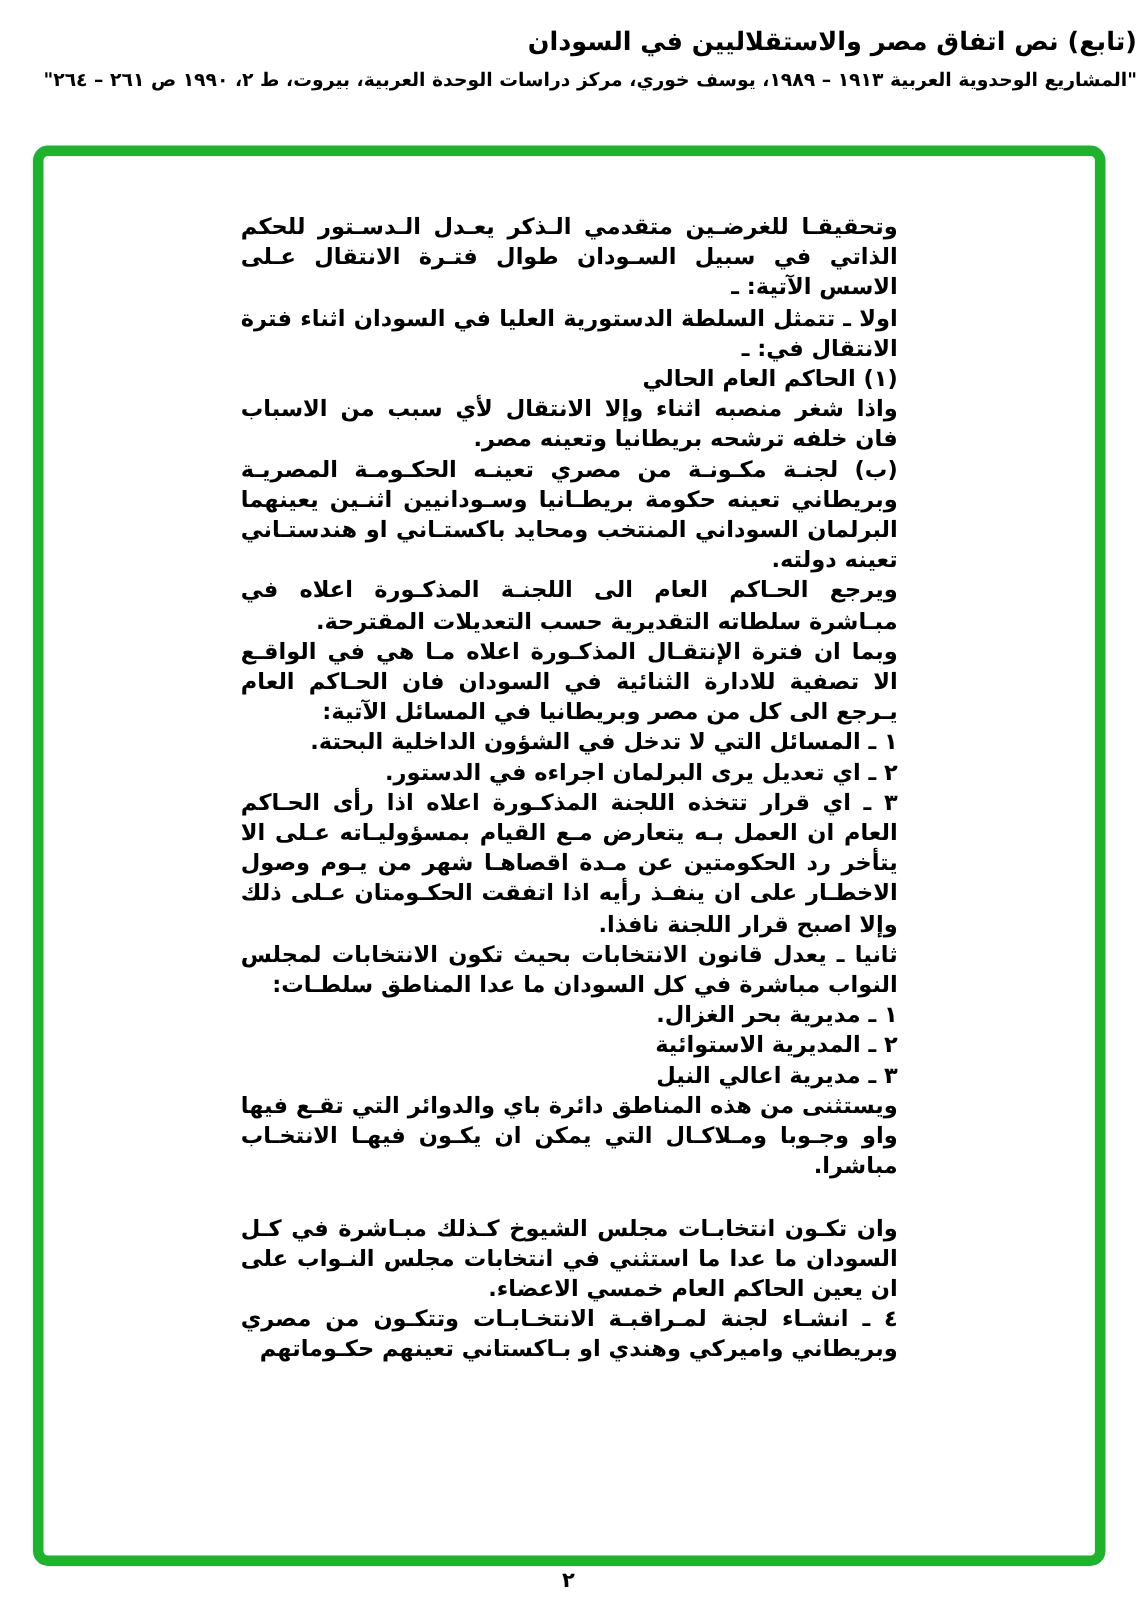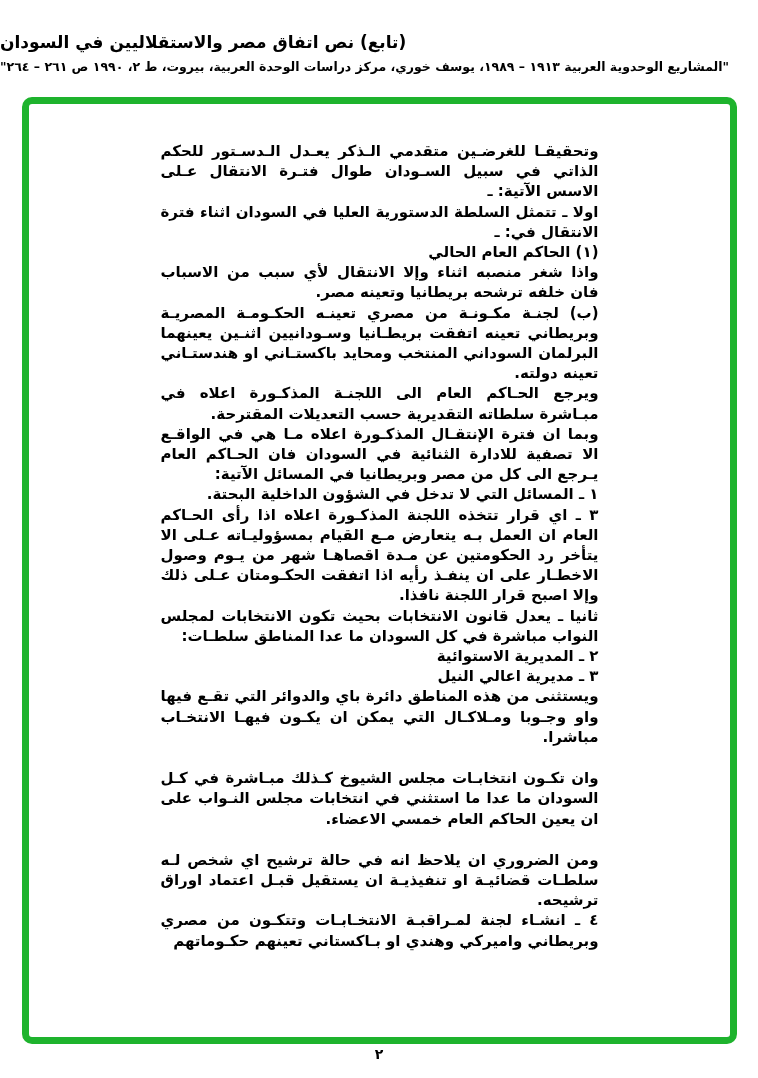--- a/index.html
+++ b/index.html
@@ -8,24 +8,24 @@
     width: 758px;
     height: 1078px;
     position: relative;
     font-family: "DejaVu Sans", sans-serif;
     color: #000000;
     direction: rtl;
     overflow: hidden;
   }
   .header {
     position: absolute;
-    top: 32px;
+    top: 18px;
     left: 0;
     width: 758px;
-    text-align: left;
+    text-align: right;
   }
   .doc-title {
     font-size: 17px;
     font-weight: bold;
     letter-spacing: 0;
   }
   .doc-source {
     margin-top: 7px;
     font-size: 12.5px;
     font-weight: bold;
@@ -71,30 +71,31 @@
   <div class="doc-title">(تابع) نص اتفاق مصر والاستقلاليين في السودان</div>
   <div class="doc-source">"المشاريع الوحدوية العربية ١٩١٣ – ١٩٨٩، يوسف خوري، مركز دراسات الوحدة العربية، بيروت، ط ٢، ١٩٩٠ ص ٢٦١ – ٢٦٤"</div>
 </div>
 
 <div class="frame" style="border-color: rgb(30, 179, 45);">
   <div class="content">
       <p class="para">وتحقيقـا للغرضـين متقدمي الـذكر يعـدل الـدسـتور للحكم الذاتي في سبيل السـودان طوال فتـرة الانتقال عـلى الاسس الآتية: ـ</p>
       <p class="para">اولا ـ تتمثل السلطة الدستورية العليا في السودان اثناء فترة الانتقال في: ـ</p>
       <p class="para">(١) الحاكم العام الحالي</p>
       <p class="para">واذا شغر منصبه اثناء وإلا الانتقال لأي سبب من الاسباب فان خلفه ترشحه بريطانيا وتعينه مصر.</p>
-      <p class="para">(ب) لجنـة مكـونـة من مصري تعينـه الحكـومـة المصريـة وبريطاني تعينه اتفقت بريطـانيا وسـودانيين اثنـين يعينهما البرلمان السوداني المنتخب ومحايد باكستـاني او هندستـاني تعينه دولته.</p>
+      <p class="para">(ب) لجنـة مكـونـة من مصري تعينـه الحكـومـة المصريـة وبريطاني تعينه حكومة بريطـانيا وسـودانيين اثنـين يعينهما البرلمان السوداني المنتخب ومحايد باكستـاني او هندستـاني تعينه دولته.</p>
       <p class="para">ويرجع الحـاكم العام الى اللجنـة المذكـورة اعلاه في مبـاشرة سلطاته التقديرية حسب التعديلات المقترحة.</p>
       <p class="para">وبما ان فترة الإنتقـال المذكـورة اعلاه مـا هي في الواقـع الا تصفية للادارة الثنائية في السودان فان الحـاكم العام يـرجع الى كل من مصر وبريطانيا في المسائل الآتية:</p>
       <p class="para">١ ـ المسائل التي لا تدخل في الشؤون الداخلية البحتة.</p>
+      <p class="para">٢ ـ اي تعديل يرى البرلمان اجراءه في الدستور.</p>
       <p class="para">٣ ـ اي قرار تتخذه اللجنة المذكـورة اعلاه اذا رأى الحـاكم العام ان العمل بـه يتعارض مـع القيام بمسؤوليـاته عـلى الا يتأخر رد الحكومتين عن مـدة اقصاهـا شهر من يـوم وصول الاخطـار على ان ينفـذ رأيه اذا اتفقت الحكـومتان عـلى ذلك وإلا اصبح قرار اللجنة نافذا.</p>
       <p class="para">ثانيا ـ يعدل قانون الانتخابات بحيث تكون الانتخابات لمجلس النواب مباشرة في كل السودان ما عدا المناطق سلطـات:</p>
+      <p class="para">١ ـ مديرية بحر الغزال.</p>
       <p class="para">٢ ـ المديرية الاستوائية</p>
       <p class="para">٣ ـ مديرية اعالي النيل</p>
       <p class="para">ويستثنى من هذه المناطق دائرة باي والدوائر التي تقـع فيها واو وجـوبا ومـلاكـال التي يمكن ان يكـون فيهـا الانتخـاب مباشرا.</p>
       <p class="para gap">وان تكـون انتخابـات مجلس الشيوخ كـذلك مبـاشرة في كـل السودان ما عدا ما استثني في انتخابات مجلس النـواب على ان يعين الحاكم العام خمسي الاعضاء.</p>
-      <p class="para gap">ومن الضروري ان يلاحظ انه في حالة ترشيح اي شخص لـه سلطـات قضائيـة او تنفيذيـة ان يستقيل قبـل اعتماد اوراق ترشيحه.</p>
       <p class="para">٤ ـ انشـاء لجنة لمـراقبـة الانتخـابـات وتتكـون من مصري وبريطاني واميركي وهندي او بـاكستاني تعينهم حكـوماتهم</p>
     </div>
 </div>
 
 <div class="footer">
   <div class="page-number">٢</div>
 </div>
 
 </body></html>

